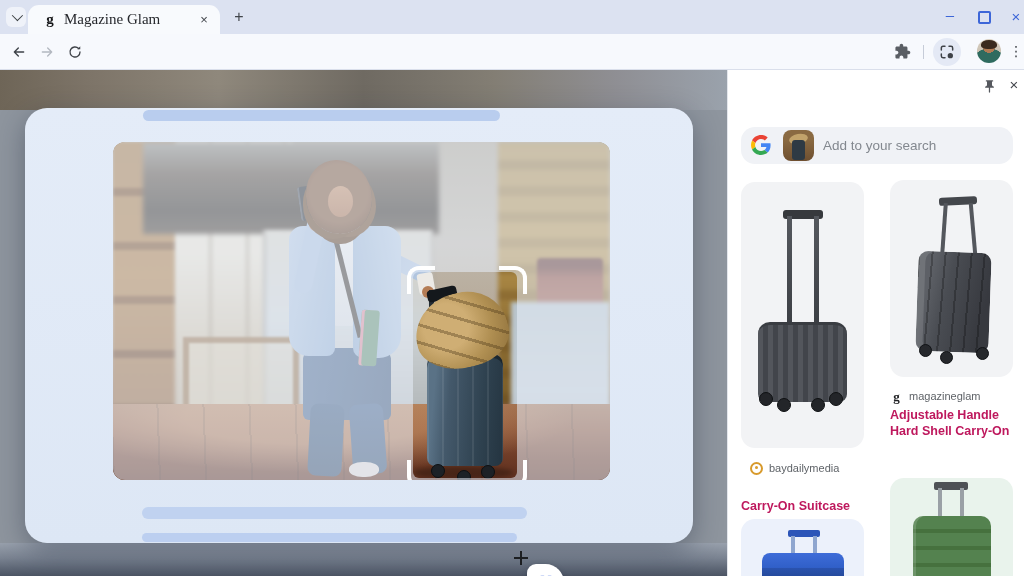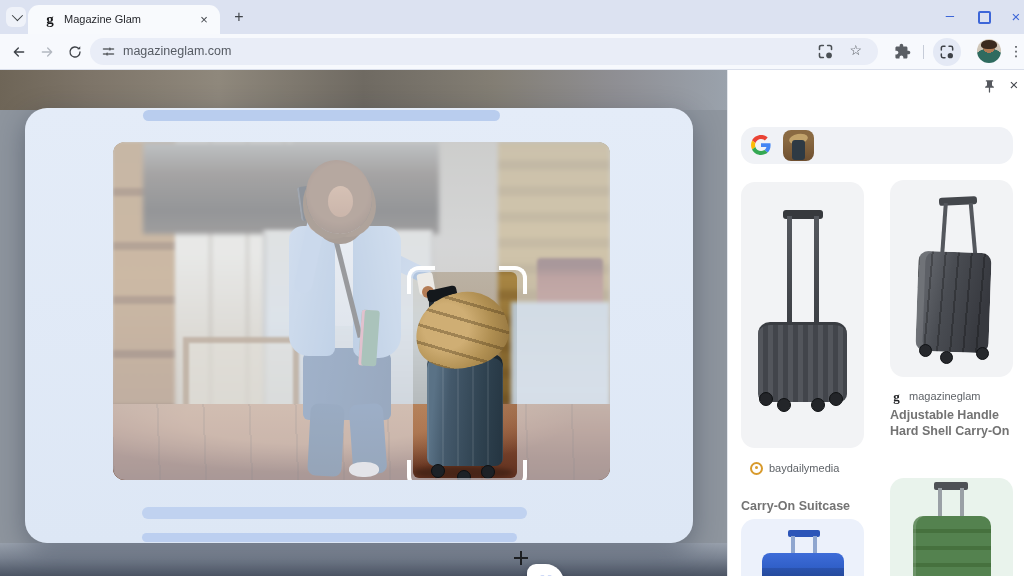--- a/index.html
+++ b/index.html
@@ -6,21 +6,21 @@
     font-family:"Liberation Sans",sans-serif;background:#8e959e;}
   .abs{position:absolute;}
   #stage{position:relative;width:1024px;height:576px;}
 
   
   .tabstrip{left:0;top:0;width:1024px;height:34px;background:#dce2f1;}
   .tsearch-btn{left:6px;top:7px;width:20px;height:20px;border-radius:6px;background:rgba(255,255,255,.55);}
   .chev{left:6px;top:6px;width:7px;height:7px;border-right:1.6px solid #3c4043;border-bottom:1.6px solid #3c4043;transform:rotate(45deg) translateY(-2px);}
   .tab{left:28px;top:5px;width:192px;height:29px;background:#f8fafd;border-radius:11px 11px 0 0;}
   .tab-fav{left:14px;top:6px;width:16px;height:17px;font-family:"Liberation Serif",serif;font-weight:bold;font-size:15px;color:#17181a;line-height:17px;text-align:center;}
-  .tab-title{left:36px;top:0;height:29px;line-height:29px;font-size:11px;color:#26282d;}
+  .tab-title{left:36px;top:0;height:29px;line-height:29px;font-size:15px;color:#26282d;font-family:Liberation Serif, serif;}
   .tab-close{left:168px;top:7px;width:16px;height:16px;line-height:15px;text-align:center;font-size:13px;color:#44474d;border-radius:50%;}
   .newtab{left:230px;top:8px;width:18px;height:18px;line-height:17px;text-align:center;font-size:16px;color:#41454b;}
   .wc{top:8px;width:18px;height:18px;color:#3d66d8;text-align:center;}
   .wc-min{left:941px;font-size:15px;line-height:14px;}
   .wc-max{left:975px;}
   .wc-max i{position:absolute;left:3px;top:3px;width:9px;height:9px;border:2px solid #3d66d8;border-radius:2px;}
   .wc-x{left:1007px;font-size:15px;line-height:17px;}
 
   .toolbar{left:0;top:34px;width:1024px;height:35px;background:#f7f9fd;border-bottom:1px solid #dadfeb;}
   .nav{top:5px;width:26px;height:26px;display:flex;align-items:center;justify-content:center;border-radius:50%;color:#3e4248;}
@@ -134,21 +134,21 @@
   .thumb{left:42px;top:3px;width:31px;height:31px;border-radius:8px;overflow:hidden;
     background:linear-gradient(180deg,#8a6a42 0 30%,#6e4f30 100%);}
   .thumb .t-duf{position:absolute;left:6px;top:4px;width:19px;height:10px;border-radius:50%;background:#c2a36b;transform:rotate(-10deg);}
   .thumb .t-case{position:absolute;left:9px;top:10px;width:13px;height:20px;border-radius:3px;background:#2e3a44;}
   .ph-text{left:82px;top:0;height:37px;line-height:37px;font-size:13.5px;color:#83888f;}
   .pcard{border-radius:14px;background:#f2f3f5;overflow:hidden;}
   .src-row{height:16px;font-size:11px;color:#5f6368;display:flex;align-items:center;gap:6px;}
   .src-fav1{width:13px;height:13px;border-radius:50%;border:2.5px solid #d89a2c;box-sizing:border-box;background:#fff;position:relative;}
   .src-fav1 i{position:absolute;left:2.5px;top:2.5px;width:3px;height:3px;border-radius:50%;background:#d89a2c;}
   .src-fav2{width:13px;height:13px;font-family:"Liberation Serif",serif;font-weight:bold;font-size:13px;line-height:13px;color:#202124;text-align:center;}
-  .ptitle{font-size:12.5px;font-weight:bold;color:#737373;line-height:16px;width:123px;}
+  .ptitle{font-size:12.5px;font-weight:bold;color:#be185d;line-height:16px;width:123px;}
 
   
   .d-bar{left:42px;top:28px;width:40px;height:9px;border-radius:3px;background:#37393d;}
   .d-rod{top:34px;width:5px;height:110px;background:linear-gradient(180deg,#55585e,#3c3f44);}
   .d-body{left:17px;top:140px;width:89px;height:80px;border-radius:12px 12px 8px 8px;border-top:3px solid #3a3d42;box-sizing:border-box;
     background:repeating-linear-gradient(90deg,#53565c 0 5px,#42454b 5px 10px);}
   .d-wheel{width:12px;height:12px;border-radius:50%;background:#232529;border:1px solid #0f1113;}
   .a-bar{left:49px;top:17px;width:38px;height:8px;border-radius:3px;background:#44474c;transform:rotate(-3deg);}
   .a-rod{width:4px;height:52px;background:#54575d;}
   .a-body{left:27px;top:72px;width:73px;height:100px;border-radius:10px;transform:rotate(2deg);
@@ -198,33 +198,20 @@
       <svg viewBox="0 0 24 24" fill="none" stroke="currentColor" stroke-width="2" stroke-linecap="round" stroke-linejoin="round">
           <path d="M5 12h14M13 6l6 6-6 6"></path>
         </svg>
     </div>
     <div class="abs nav" style="left:62px">
       <svg viewBox="0 0 24 24" fill="none" stroke="currentColor" stroke-width="2" stroke-linecap="round">
           <path d="M19.5 12a7.5 7.5 0 1 1-2.1-5.2"></path>
           <path d="M19.9 3.4v4.4h-4.4" fill="currentColor" stroke="none"></path>
         </svg>
     </div>
-    <div class="abs omnibox">
-      <svg class="abs tune" viewBox="0 0 24 24" fill="none" stroke="currentColor" stroke-width="2.4" stroke-linecap="round">
-          <path d="M4 8h7M17 8h3M4 16h3M13 16h7"></path>
-          <circle cx="14" cy="8" r="2.4" fill="currentColor" stroke="none"></circle>
-          <circle cx="10" cy="16" r="2.4" fill="currentColor" stroke="none"></circle>
-        </svg>
-      <div class="abs url">magazineglam.com</div>
-      <svg class="abs omni-ic" style="right:44px" viewBox="0 0 24 24" fill="none" stroke="currentColor" stroke-width="2.2" stroke-linecap="round">
-          <path d="M9 3.5H6Q3.5 3.5 3.5 6V9M3.5 15v3Q3.5 20.5 6 20.5h3M15 3.5h3Q20.5 3.5 20.5 6v3"></path>
-          <circle cx="17" cy="17.5" r="4" fill="currentColor" stroke="none"></circle>
-        </svg>
-      <div class="abs star" style="right:16px">☆</div>
-    </div>
     <svg class="abs puzzle" viewBox="0 0 24 24" fill="currentColor">
         <path d="M20.5 11H19V7c0-1.1-.9-2-2-2h-4V3.5C13 2.12 11.88 1 10.5 1S8 2.12 8 3.5V5H4c-1.1 0-1.99.9-1.99 2v3.8H3.5c1.49 0 2.7 1.21 2.7 2.7s-1.21 2.7-2.7 2.7H2V20c0 1.1.9 2 2 2h3.8v-1.5c0-1.49 1.21-2.7 2.7-2.7 1.49 0 2.7 1.21 2.7 2.7V22H17c1.1 0 2-.9 2-2v-4h1.5c1.38 0 2.5-1.12 2.5-2.5S21.88 11 20.5 11z"></path>
       </svg>
     <div class="abs sep"></div>
     <div class="abs lens-tb">
       <svg width="16" height="16" viewBox="0 0 24 24" fill="none" stroke="currentColor" stroke-width="2.2" stroke-linecap="round">
           <path d="M9 3.5H6Q3.5 3.5 3.5 6V9M3.5 15v3Q3.5 20.5 6 20.5h3M15 3.5h3Q20.5 3.5 20.5 6v3"></path>
           <circle cx="17" cy="17.5" r="4" fill="currentColor" stroke="none"></circle>
         </svg>
     </div>
@@ -313,20 +300,21 @@
       <svg class="abs g-logo" viewBox="0 0 48 48">
           <path fill="#EA4335" d="M24 9.5c3.54 0 6.71 1.22 9.21 3.6l6.85-6.85C35.9 2.38 30.47 0 24 0 14.62 0 6.51 5.38 2.56 13.22l7.98 6.19C12.43 13.72 17.74 9.5 24 9.5z"></path>
           <path fill="#4285F4" d="M46.98 24.55c0-1.57-.15-3.09-.38-4.55H24v9.02h12.94c-.58 2.96-2.26 5.48-4.78 7.18l7.73 6c4.51-4.18 7.09-10.36 7.09-17.65z"></path>
           <path fill="#FBBC05" d="M10.53 28.59c-.48-1.45-.76-2.99-.76-4.59s.27-3.14.76-4.59l-7.98-6.19C.92 16.46 0 20.12 0 24c0 3.88.92 7.54 2.56 10.78l7.97-6.19z"></path>
           <path fill="#34A853" d="M24 48c6.48 0 11.93-2.13 15.89-5.81l-7.73-6c-2.15 1.45-4.92 2.3-8.16 2.3-6.26 0-11.57-4.22-13.47-9.91l-7.98 6.19C6.51 42.62 14.62 48 24 48z"></path>
         </svg>
       <div class="abs thumb">
           <i class="t-duf"></i>
           <i class="t-case"></i>
         </div>
+      <div class="abs ph-text">Add to your search</div>
     </div>
 
     <div class="abs pcard" style="left:13px;top:112px;width:123px;height:266px">
       <div class="abs d-bar"></div>
       <div class="abs d-rod" style="left:46px"></div>
       <div class="abs d-rod" style="left:73px"></div>
       <div class="abs d-body"></div>
       <div class="abs d-wheel" style="left:18px;top:210px"></div>
       <div class="abs d-wheel" style="left:36px;top:216px"></div>
       <div class="abs d-wheel" style="left:70px;top:216px"></div>

